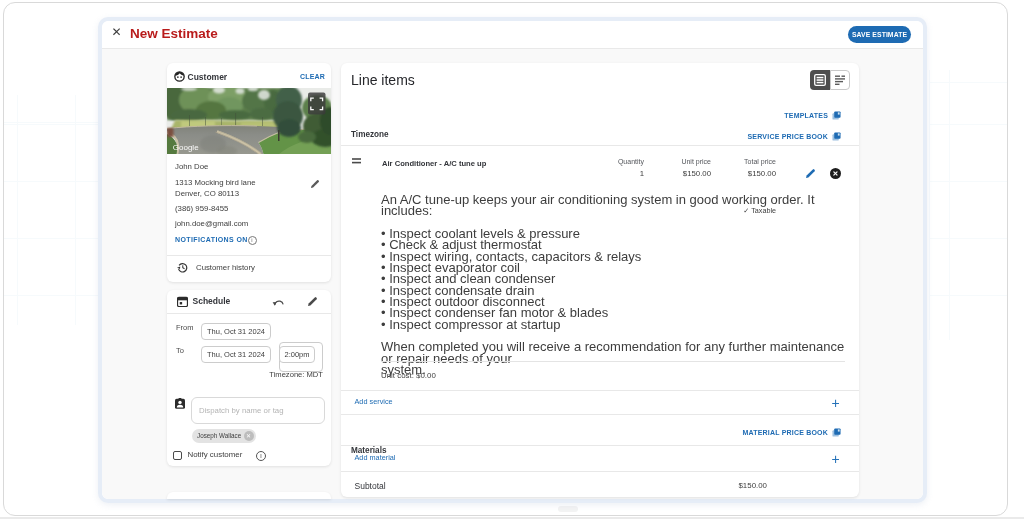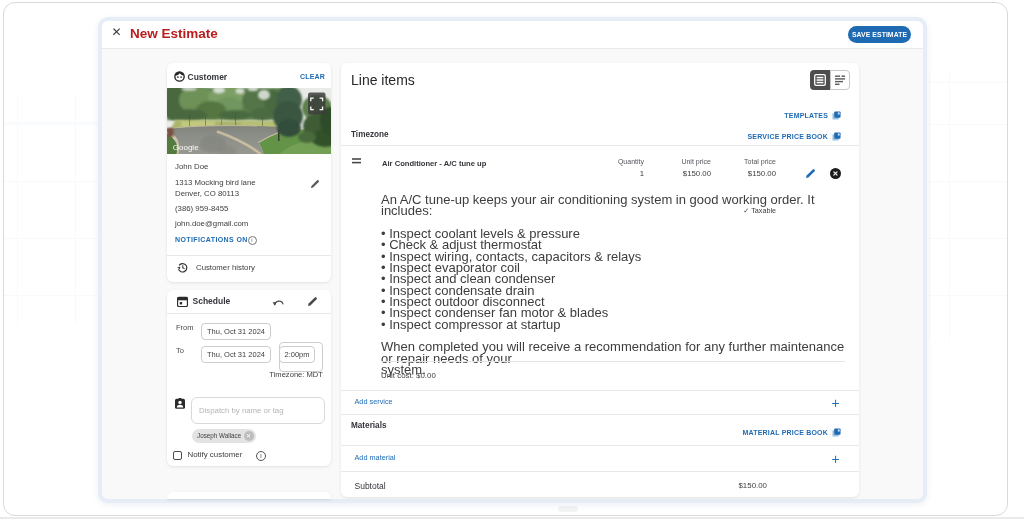--- a/index.html
+++ b/index.html
@@ -281,21 +281,21 @@
 • Inspect condenser fan motor &amp; blades<br>
 • Inspect compressor at startup<br><br>
 When completed you will receive a recommendation for any further maintenance or repair needs of your<br>system.
 </div>
 <div class="abs" style="left:381px;top:361px;width:464px;height:1px;background:#e4e4e4;"></div>
 <div class="abs" style="left:381px;top:370.5px;font-size:7.9px;color:#3d3d3d;">Unit cost: $0.00</div>
 <div class="abs divider" style="left:341px;top:390px;width:518px;"></div>
 <div class="abs" style="left:354.5px;top:396.5px;font-size:7.3px;color:#1e6bb3;">Add service</div>
 <div class="abs" style="left:831.5px;top:395.5px;font-size:14px;line-height:14px;color:#2471b8;">+</div>
 <div class="abs divider" style="left:341px;top:414px;width:518px;"></div>
-<div class="abs hdr11" style="left:351px;top:421px;font-size:8.2px;">Materials</div>
+<div class="abs hdr11" style="left:351px;top:446px;font-size:8.2px;">Materials</div>
 <div class="abs linkcaps" style="left:650px;top:429px;width:178px;text-align:right;">MATERIAL PRICE BOOK</div>
 <svg class="abs" style="left:832px;top:428px;" width="9" height="9" viewBox="0 0 10 10">
     <rect x="0.5" y="2.5" width="7" height="7" rx="1" fill="#9dc0e0"></rect>
     <rect x="2.5" y="0.5" width="7" height="7" rx="1" fill="#1e6bb3"></rect>
     <rect x="6.5" y="1.5" width="2" height="2.5" fill="#cfe2f1"></rect>
   </svg>
 <div class="abs divider" style="left:341px;top:445px;width:518px;"></div>
 <div class="abs" style="left:354.5px;top:452.5px;font-size:7.3px;color:#1e6bb3;">Add material</div>
 <div class="abs" style="left:831.5px;top:451.5px;font-size:14px;line-height:14px;color:#2471b8;">+</div>
 <div class="abs divider" style="left:341px;top:470.5px;width:518px;"></div>

